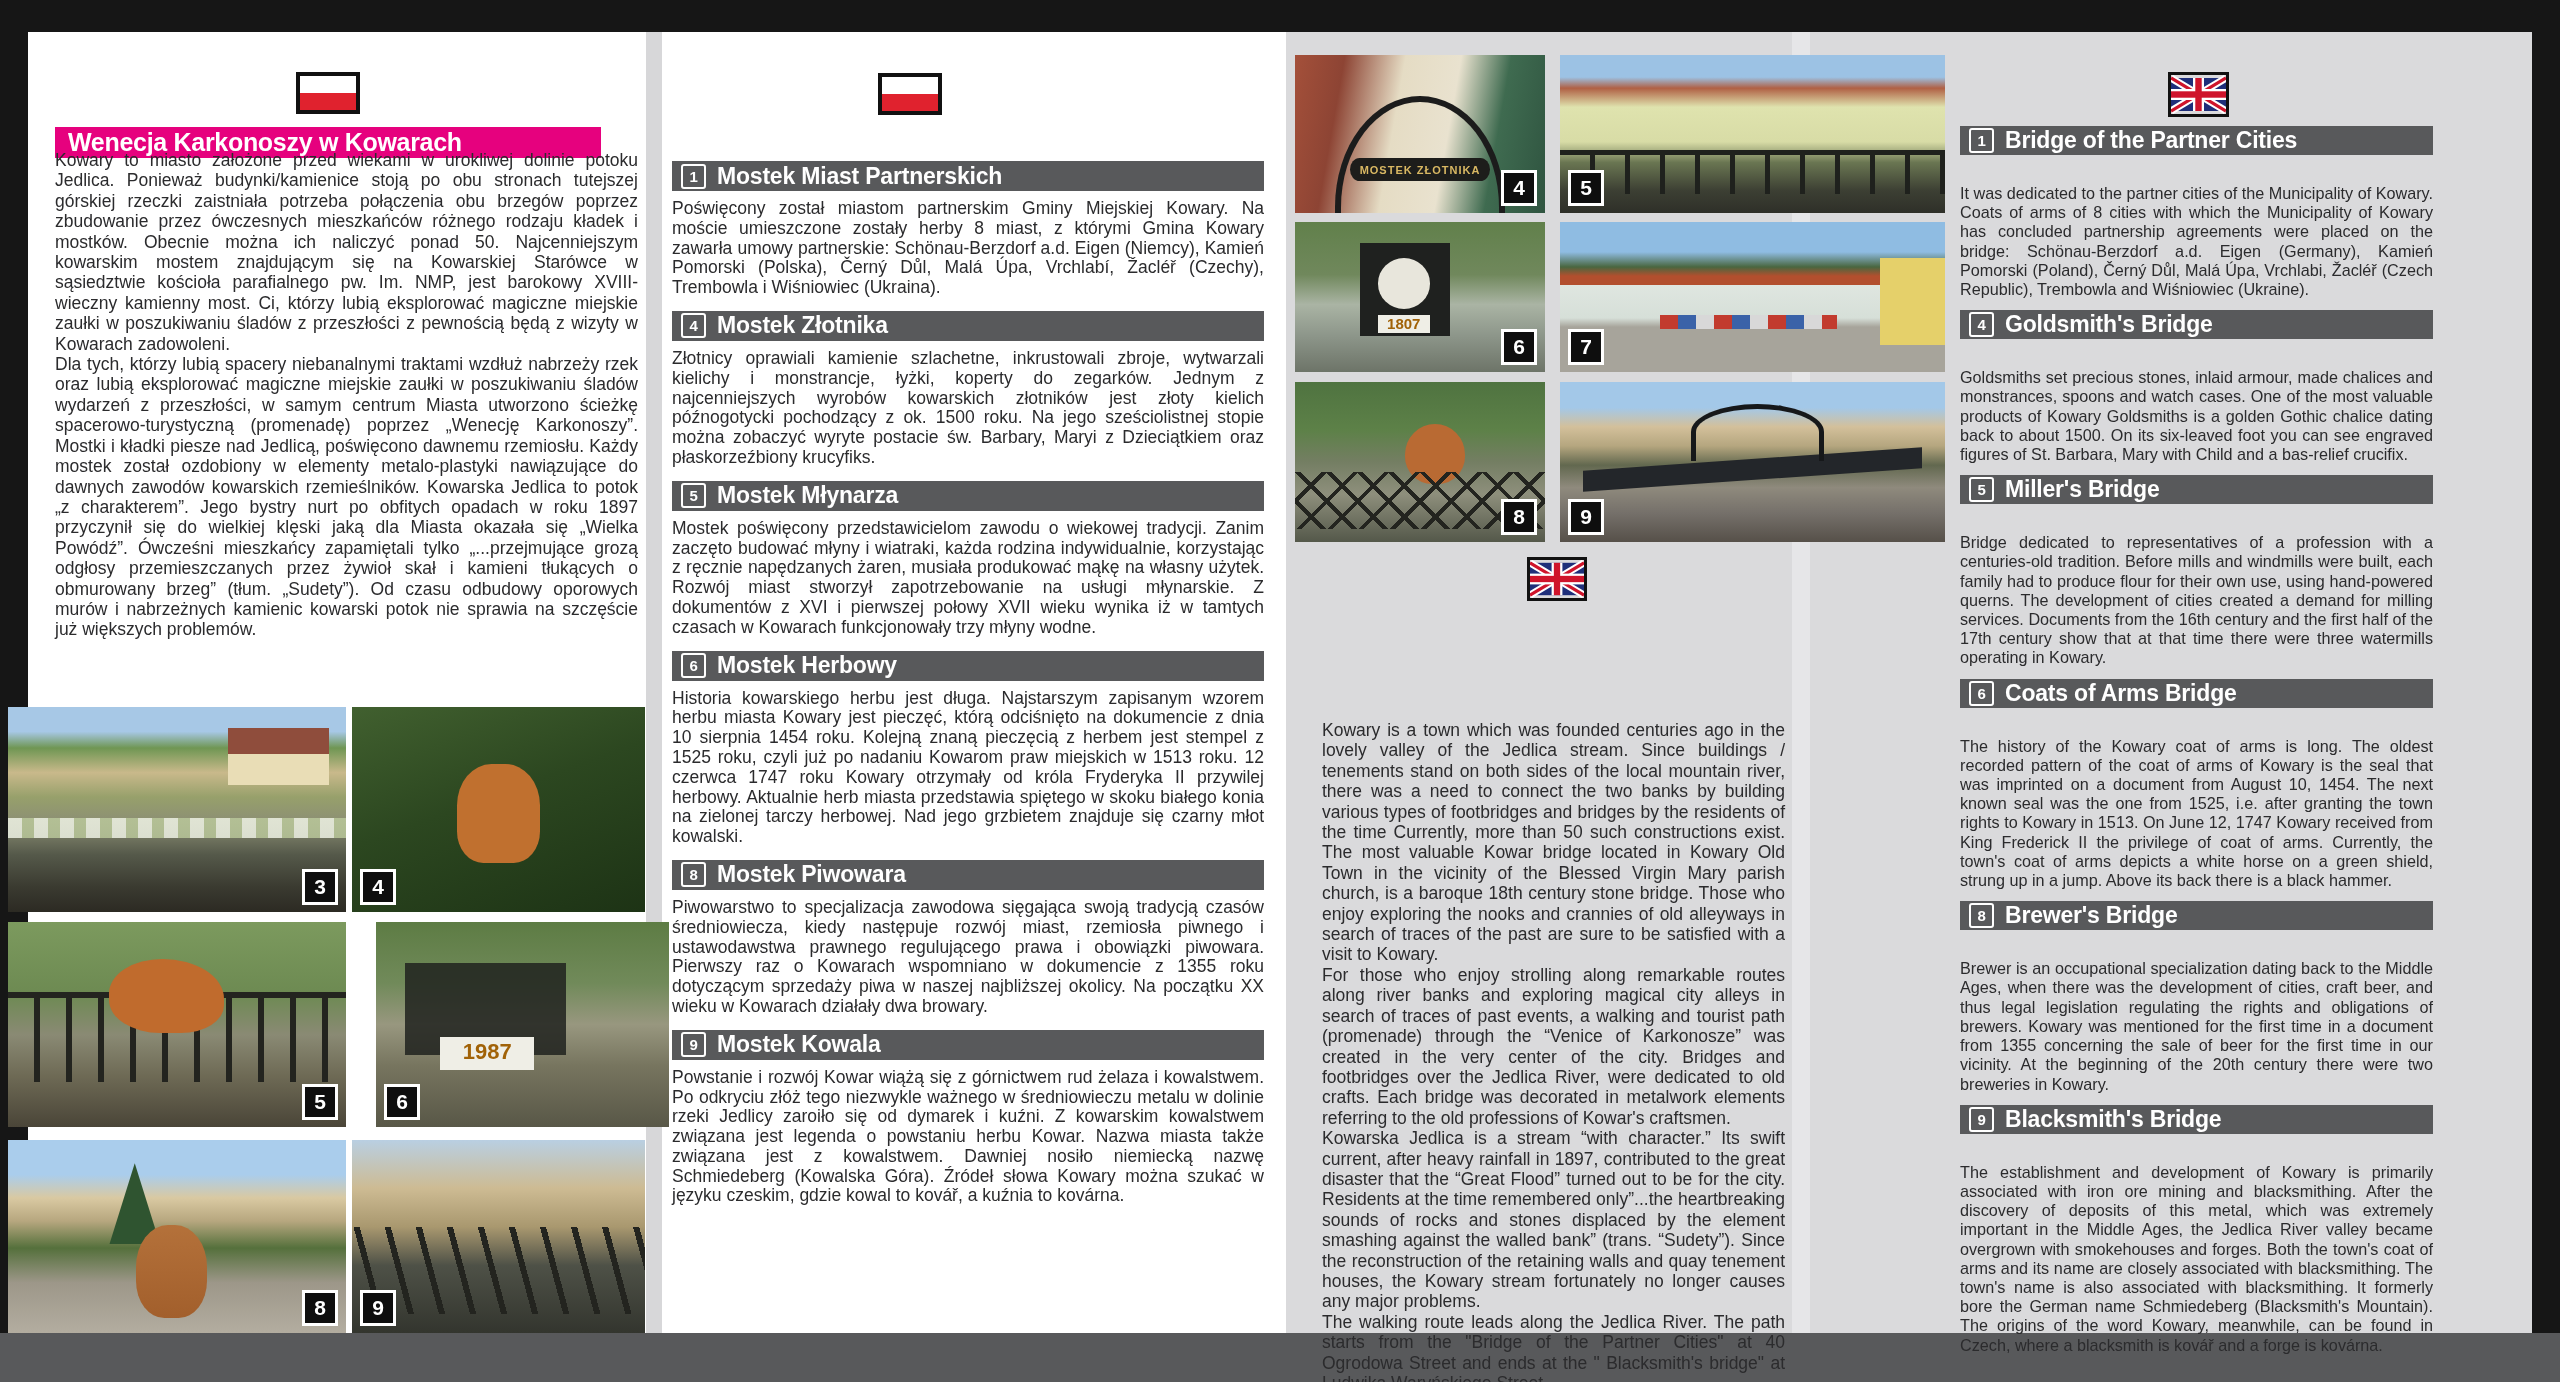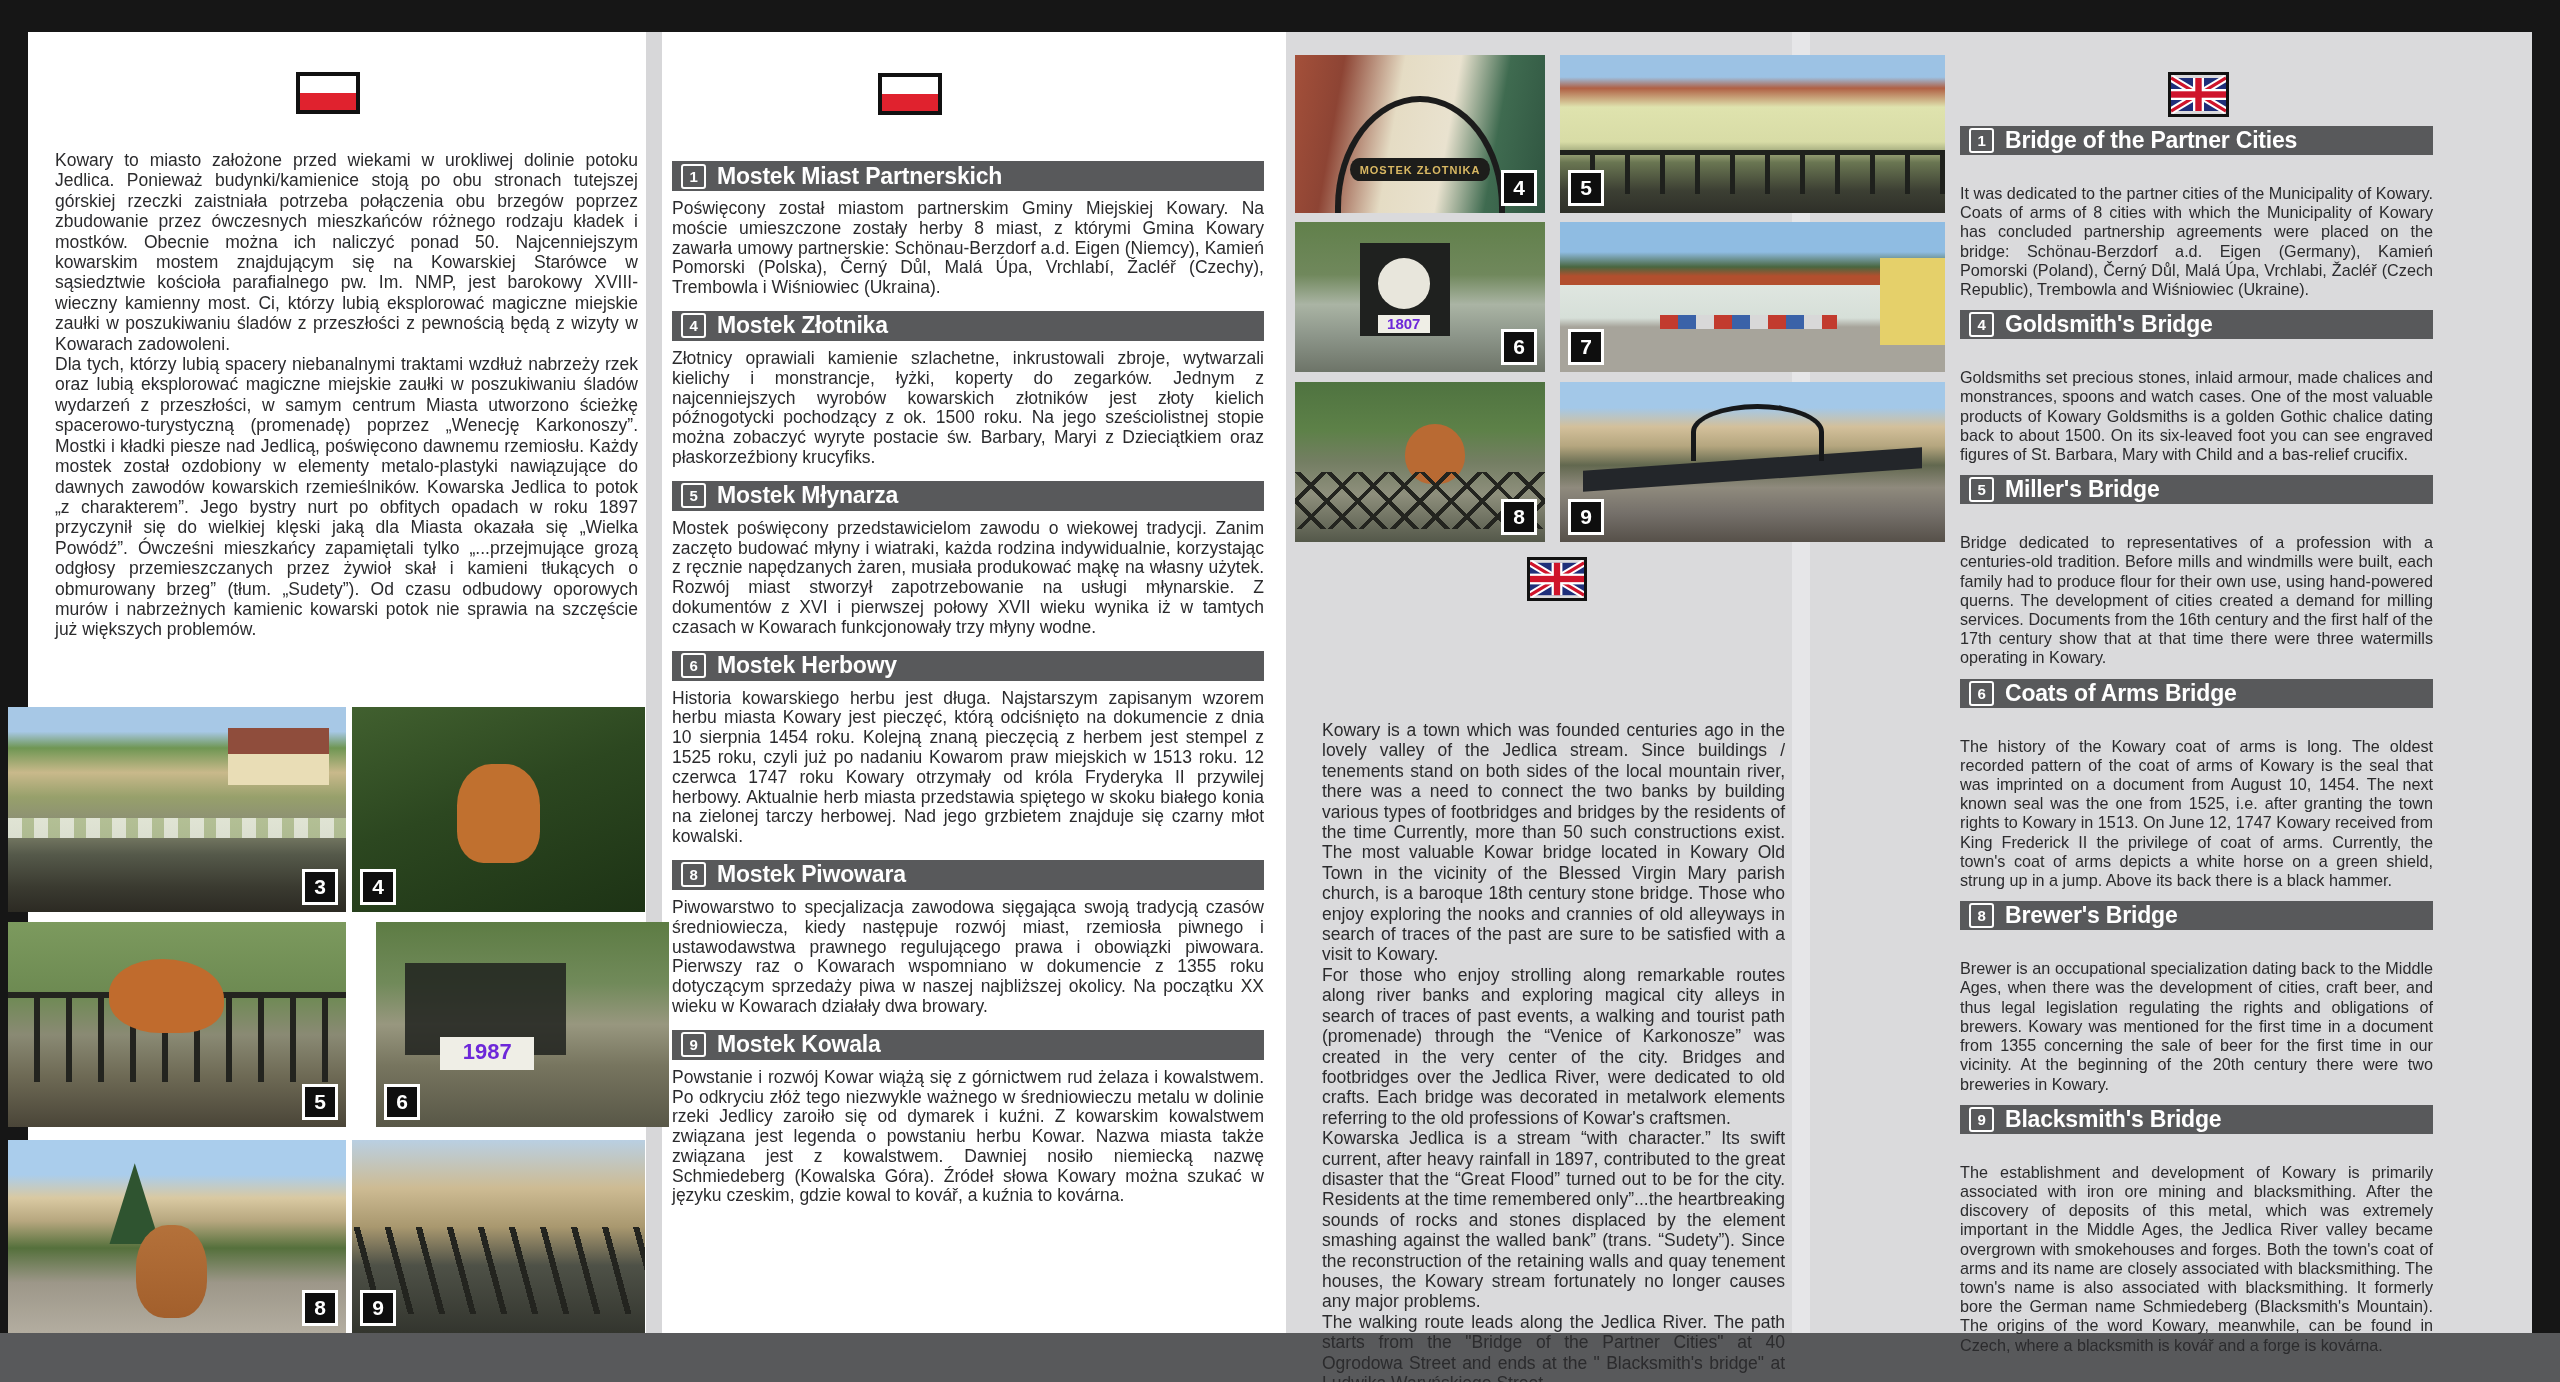--- a/index.html
+++ b/index.html
@@ -28,21 +28,21 @@
   #col2-text .body{line-height:19.8px;}
   #col4-text .body{font-size:16.2px;line-height:19.2px;margin-top:29px;}
   #col4-text .secbar{height:29px;margin:11px 0 7px 0;}
   .credit{font-weight:bold;font-size:18px;text-align:left;margin-top:26px;}
   
   .ph{position:absolute;overflow:hidden;background:#8fa0ae;}
   .ph::before,.ph::after{content:"";position:absolute;}
   .ph-badge{position:absolute;bottom:7px;width:30px;height:30px;background:#0e0e0e;border:3px solid #fff;
             color:#fff;font-weight:bold;font-size:21px;display:flex;align-items:center;justify-content:center;z-index:5;}
   .badge-r{right:8px;} .badge-l{left:8px;}
-  .ph-plate{position:absolute;background:#efeee6;color:#6d28d9;font-weight:bold;text-align:center;z-index:4;}
+  .ph-plate{position:absolute;background:#efeee6;color:#a16207;font-weight:bold;text-align:center;z-index:4;}
   .ph-sign{position:absolute;background:#1d1d1b;color:#d9b863;font-weight:bold;text-align:center;z-index:4;
            border-radius:10px/50%;letter-spacing:1px;}
   
   .ph-c1-3{background:linear-gradient(180deg,#a7c8e6 0%,#a7c8e6 12%,#6f9653 20%,#c9b98b 32%,#97a06b 44%,#8c8f74 56%,#55594a 72%,#3a3a30 88%,#2c2a23 100%);}
   .ph-c1-3::before{right:5%;top:10%;width:30%;height:28%;background:linear-gradient(180deg,#8f4d3c 0 45%,#e9ddb6 45% 100%);}
   .ph-c1-3::after{left:0;right:0;top:54%;height:10%;background:repeating-linear-gradient(90deg,#eef2e4 0 14px,#b9c79a 14px 26px);opacity:.85;}
   .ph-c1-4{background:linear-gradient(160deg,#41602f 0%,#2c4720 45%,#1d3315 100%);}
   .ph-c1-4::before{left:36%;top:28%;width:28%;height:48%;background:#c0702f;border-radius:42% 42% 32% 32%;}
   .ph-c1-5{background:linear-gradient(180deg,#7c9a5e 0%,#6d8a52 35%,#8a8a74 55%,#6e6a55 75%,#4a4538 100%);}
   .ph-c1-5::before{left:0;right:0;top:34%;bottom:22%;border-top:6px solid #23241f;background:repeating-linear-gradient(90deg,transparent 0 26px,#23241f 26px 32px);}
@@ -104,20 +104,23 @@
         <rect width="60" height="36" fill="#1f2f7a"></rect>
         <path d="M0,0 60,36 M60,0 0,36" stroke="#fff" stroke-width="8"></path>
         <path d="M0,0 60,36 M60,0 0,36" stroke="#cf142b" stroke-width="3.5"></path>
         <rect x="24" width="12" height="36" fill="#fff"></rect>
         <rect y="12" width="60" height="12" fill="#fff"></rect>
         <rect x="26.5" width="7" height="36" fill="#cf142b"></rect>
         <rect y="14.5" width="60" height="7" fill="#cf142b"></rect>
       </svg>
   </div>
 
+  <div class="pinkbar" style="left:55px;top:127px;width:546px;">
+    <span>Wenecja Karkonoszy w Kowarach</span>
+  </div>
   <div class="col" id="col1-text" style="left:55px;top:150px;width:583px;">
     <p class="body">Kowary to miasto założone przed wiekami w urokliwej dolinie potoku Jedlica. Ponieważ budynki/kamienice stoją po obu stronach tutejszej górskiej rzeczki zaistniała potrzeba połączenia obu brzegów poprzez zbudowanie przez ówczesnych mieszkańców różnego rodzaju kładek i mostków. Obecnie można ich naliczyć ponad 50. Najcenniejszym kowarskim mostem znajdującym się na Kowarskiej Starówce w sąsiedztwie kościoła parafialnego  pw. Im. NMP, jest barokowy XVIII-wieczny kamienny most. Ci, którzy lubią eksplorować magiczne miejskie zaułki w poszukiwaniu śladów z przeszłości z pewnością będą z wizyty w Kowarach  zadowoleni.</p>
     <p class="body">Dla tych, którzy lubią spacery niebanalnymi traktami wzdłuż nabrzeży rzek oraz lubią eksplorować magiczne miejskie zaułki w poszukiwaniu śladów wydarzeń z przeszłości, w samym centrum Miasta utworzono ścieżkę spacerowo-turystyczną (promenadę) poprzez „Wenecję Karkonoszy”. Mostki i kładki piesze nad Jedlicą, poświęcono dawnemu rzemiosłu. Każdy mostek został ozdobiony w elementy metalo-plastyki nawiązujące do dawnych zawodów kowarskich  rzemieślników. Kowarska Jedlica to potok „z charakterem”. Jego bystry nurt po obfitych opadach w roku 1897 przyczynił się do wielkiej klęski jaką dla Miasta okazała się „Wielka Powódź”. Ówcześni mieszkańcy zapamiętali tylko „...przejmujące grozą odgłosy przemieszczanych przez żywioł skał i kamieni tłukących o obmurowany brzeg” (tłum. „Sudety”). Od czasu odbudowy oporowych murów i nabrzeżnych kamienic kowarski potok nie sprawia na szczęście już większych problemów.</p>
   </div>
 
   <div class="ph ph-c1-3" style="left:8px;top:707px;width:338px;height:205px;">
     <span class="ph-badge badge-r">3</span>
   </div>
   <div class="ph ph-c1-4" style="left:352px;top:707px;width:293px;height:205px;">
     <span class="ph-badge badge-l">4</span>

